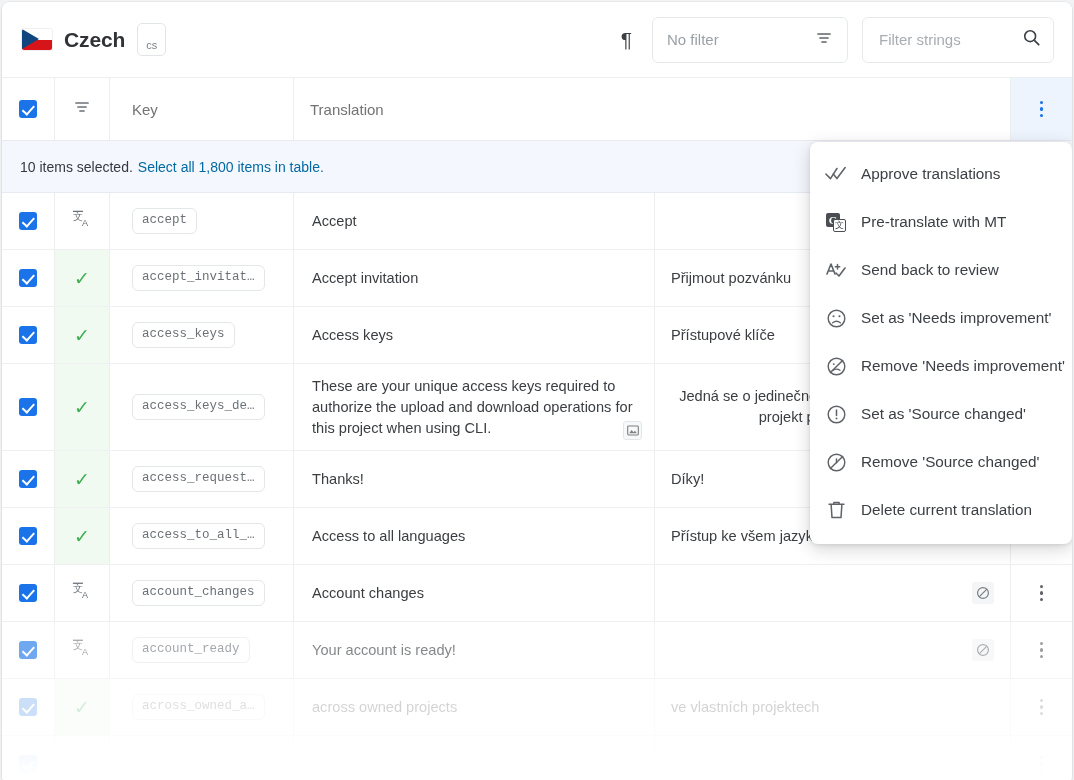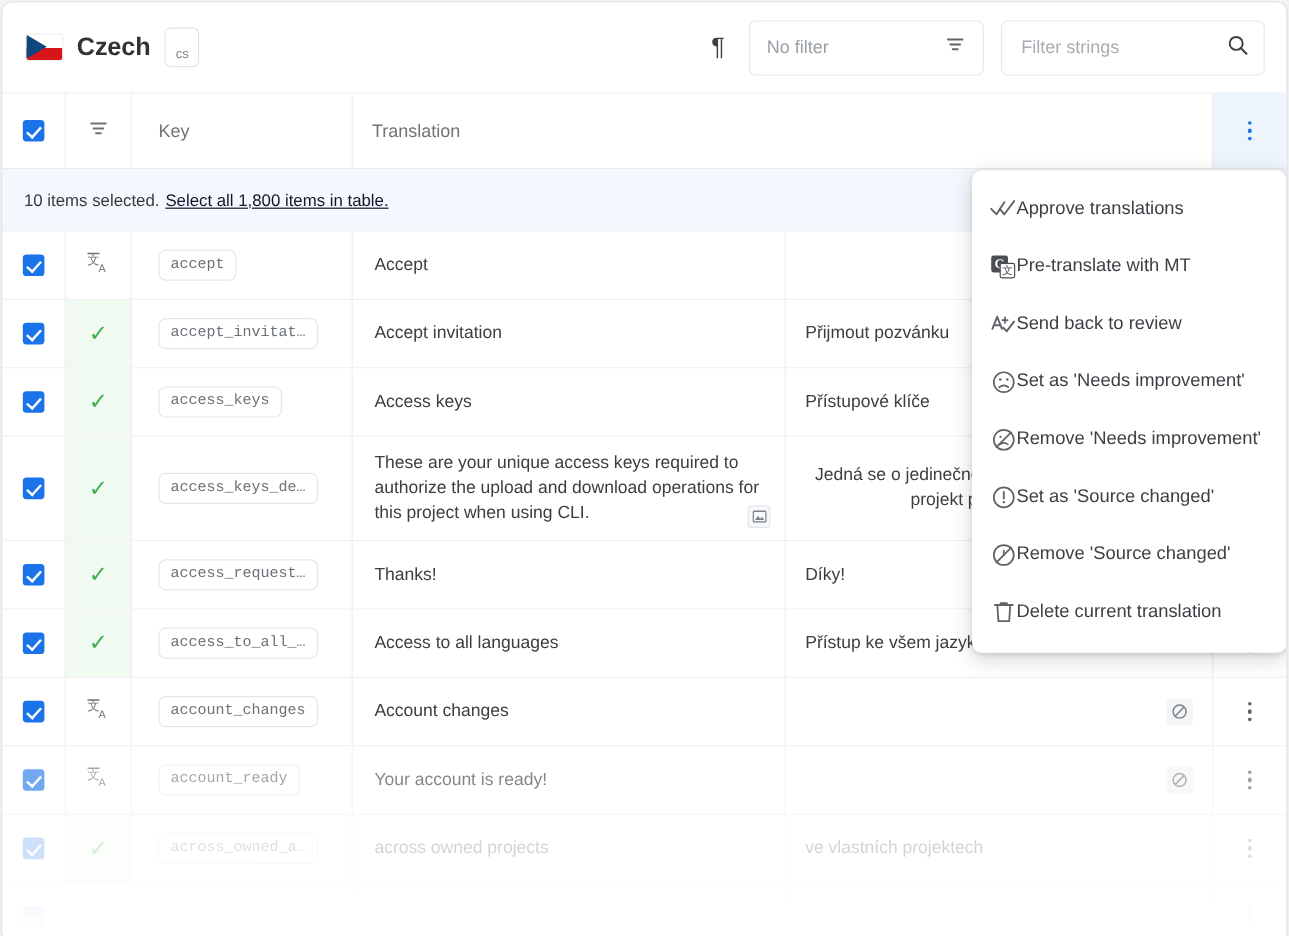--- a/index.html
+++ b/index.html
@@ -86,21 +86,21 @@
     width: 196px; height: 46px;
     border: 1px solid #e6e9ec;
     border-radius: 6px;
     display: flex; align-items: center;
     padding: 0 14px;
     background: #fff;
     cursor: pointer;
   }
   .filter-select .txt { font-size: 15px; color: #9aa0a6; flex: 1; }
   .search-box {
-    width: 220px; height: 46px;
+    width: 192px; height: 46px;
     border: 1px solid #e6e9ec;
     border-radius: 6px;
     display: flex; align-items: center;
     padding: 0 12px 0 14px;
     background: #fff;
   }
   .search-box input {
     border: none; outline: none;
     font-size: 15px; color: #3c4045;
     flex: 1; width: 100%;
@@ -135,22 +135,21 @@
   .selbar {
     height: 52px;
     background: #f4f8fe;
     display: flex; align-items: center;
     padding-left: 18px;
     border-bottom: 1px solid #e6ebf2;
     font-size: 14px;
     color: #36393d;
   }
   .selbar a {
-    color: #0f172a;
-    text-decoration: underline;
+    color: #0369a1;
     margin-left: 5px;
     cursor: pointer;
   }
 
   
   .tbody { position: relative; background: #fff; }
   .row {
     display: flex;
     border-bottom: 1px solid #eef0f2;
     min-height: 57px;
@@ -230,20 +229,21 @@
     border-radius: 8px;
     box-shadow: 0 5px 18px rgba(0,0,0,.17), 0 1px 4px rgba(0,0,0,.10);
     padding: 8px 0 10px;
     z-index: 40;
   }
   .menu-item {
     height: 48px;
     display: flex;
     align-items: center;
     padding: 0 14px 0 15px;
+    gap: 14px;
     cursor: pointer;
   }
   .menu-item .mi-label {
     font-size: 15.3px;
     color: #3c4045;
     white-space: nowrap;
   }
   .mi-icon { width: 22px; height: 22px; flex: none; display:flex; align-items:center; justify-content:center; color:#5f6368; }
   .gt-icon {
     width: 20px; height: 19px;

